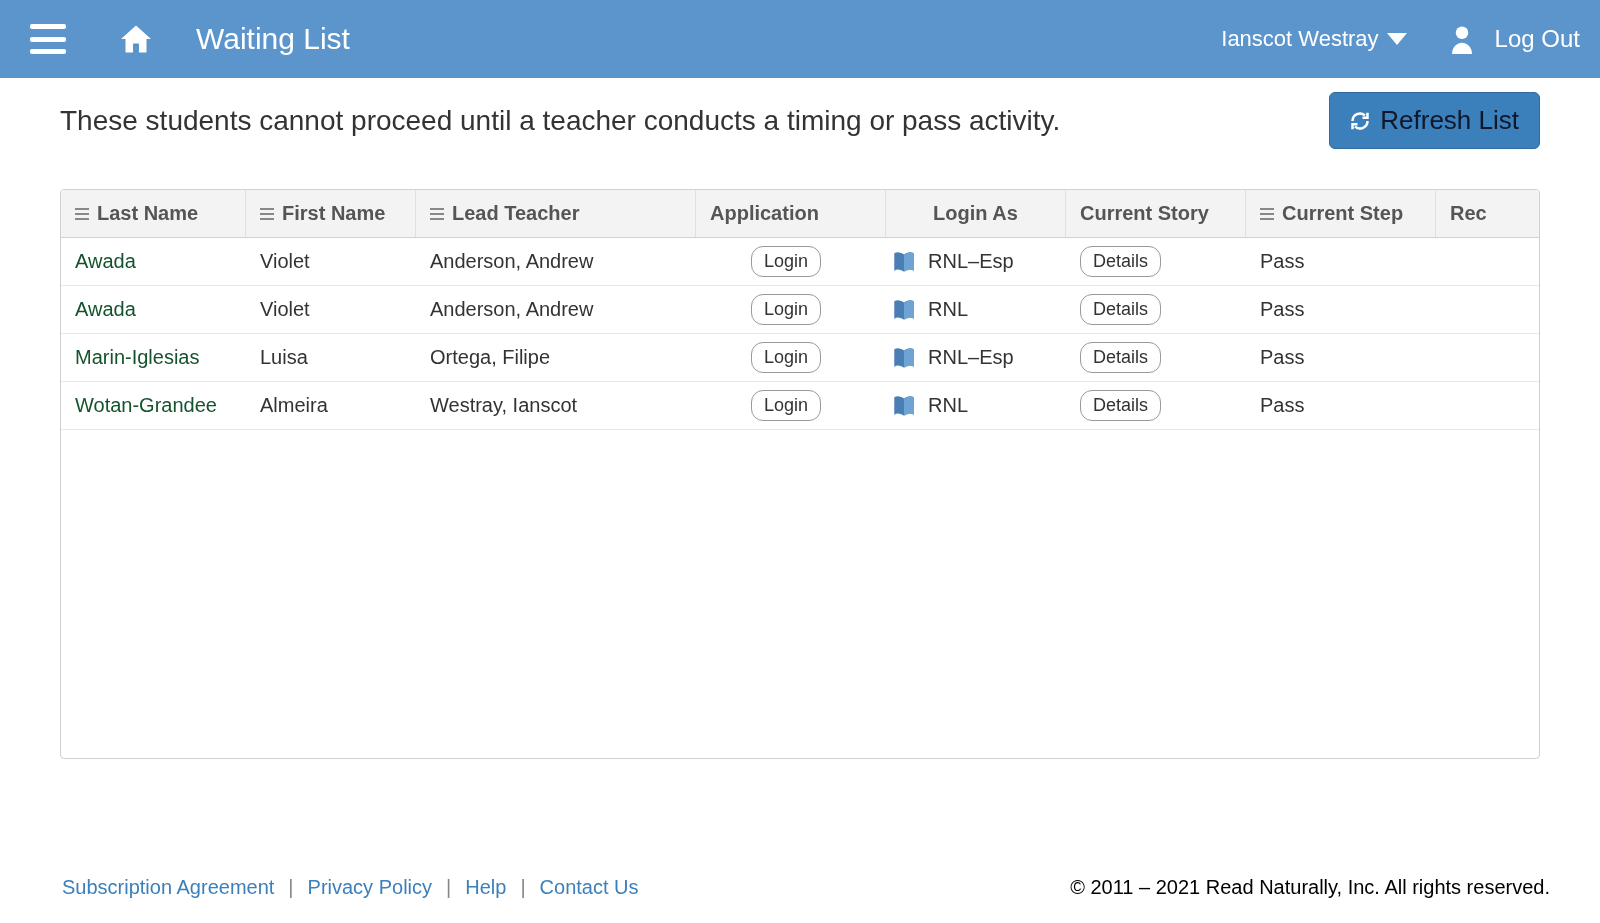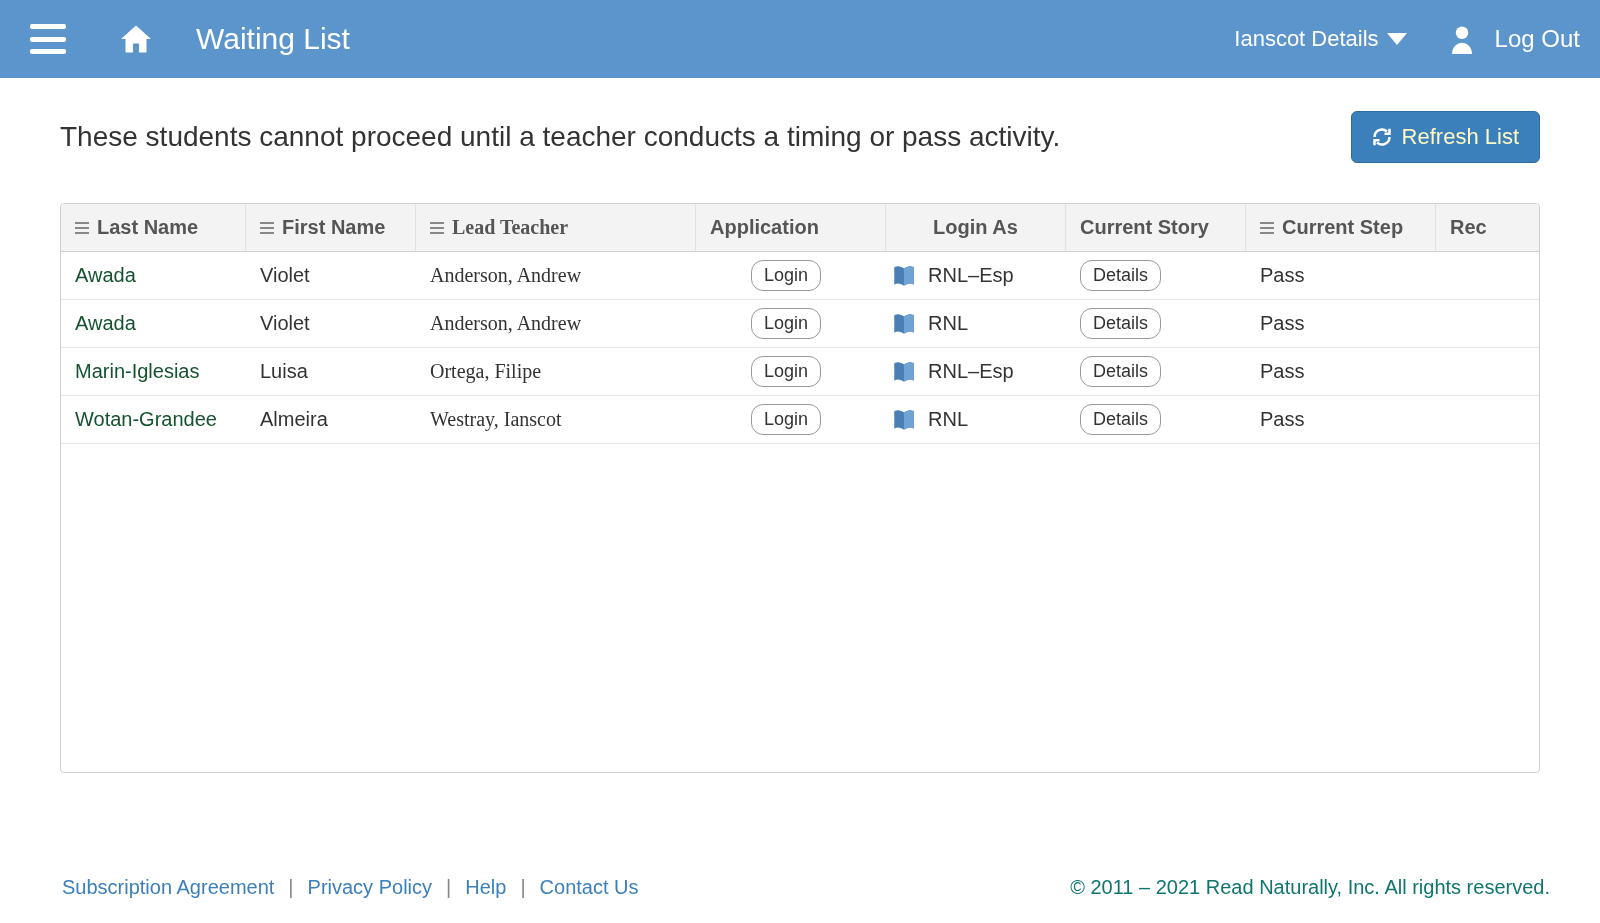--- a/index.html
+++ b/index.html
@@ -68,40 +68,40 @@
       width: 30px;
       height: 36px;
       margin-left: 30px;
     }
     .logout-link {
       font-size: 24px;
       cursor: pointer;
       margin-left: 8px;
     }
     .content {
-      padding: 33px 60px;
+      padding: 14px 60px;
     }
     .subtitle-row {
       display: flex;
       justify-content: space-between;
       align-items: center;
       margin-bottom: 40px;
     }
     .subtitle {
       font-size: 28px;
       color: #333;
       font-weight: 400;
     }
     .refresh-btn {
       background: #3b7fbb;
-      color: #fef9c3;
+      color: #0f172a;
       border: 1px solid #2f6b9f;
       border-radius: 6px;
       padding: 12px 20px;
-      font-size: 22px;
+      font-size: 26px;
       cursor: pointer;
       display: flex;
       align-items: center;
       gap: 10px;
     }
     .refresh-icon {
       width: 20px;
       height: 20px;
     }
     .table-wrapper {
@@ -144,21 +144,21 @@
     }
     .table-cell {
       padding: 0 14px;
       font-size: 20px;
       color: #333;
       display: flex;
       align-items: center;
     }
     .col-last { width: 185px; }
     .col-first { width: 170px; }
-    .col-teacher { width: 280px; font-family: Liberation Serif, serif; }
+    .col-teacher { width: 280px; }
     .col-login { width: 180px; justify-content: center; }
     .col-app { width: 190px; }
     .col-story { width: 180px; }
     .col-step { width: 190px; }
     .col-rec { width: 80px; }
     .link {
       color: #14532d;
       cursor: pointer;
     }
     .login-btn, .details-btn {
@@ -193,21 +193,21 @@
     }
     .footer-links a {
       color: #3b7fbb;
       text-decoration: none;
       cursor: pointer;
     }
     .footer-links .sep {
       color: #888;
     }
     .copyright {
-      color: #0f766e;
+      color: #000000;
     }
     .table-wrapper::-webkit-scrollbar {
       height: 16px;
     }
     .table-wrapper::-webkit-scrollbar-track {
       background: #f0f0f0;
       border-radius: 8px;
     }
     .table-wrapper::-webkit-scrollbar-thumb {
       background: #c0c0c0;
@@ -222,21 +222,21 @@
     <span></span>
       <span></span>
       <span></span>
   </div>
   <svg class="home-icon" viewBox="0 0 24 24" fill="#fff">
     <path d="M12 3l10 9h-3v9h-5v-6h-4v6H5v-9H2l10-9z"></path>
   </svg>
   <div class="page-title">Waiting List</div>
   <div class="header-right">
     <div class="user-dropdown">
-      <span>Ianscot Details</span>
+      <span>Ianscot Westray</span>
       <span class="chevron-down"></span>
     </div>
     <svg class="user-icon" viewBox="0 0 24 24" fill="#fff">
       <circle cx="12" cy="7" r="5"></circle>
       <path d="M4 24c0-5 3.5-9 8-9s8 4 8 9H4z"></path>
     </svg>
     <div class="logout-link">Log Out</div>
   </div>
 </div>
 

